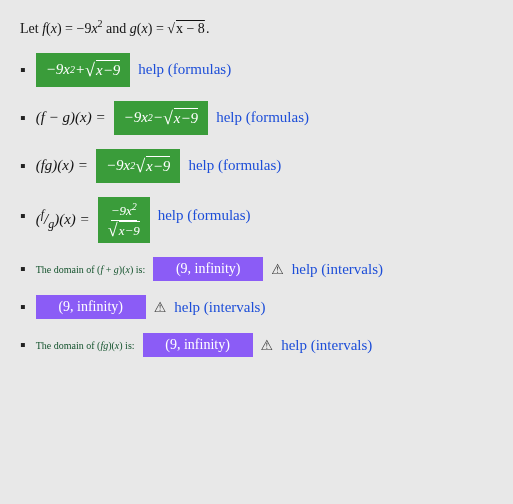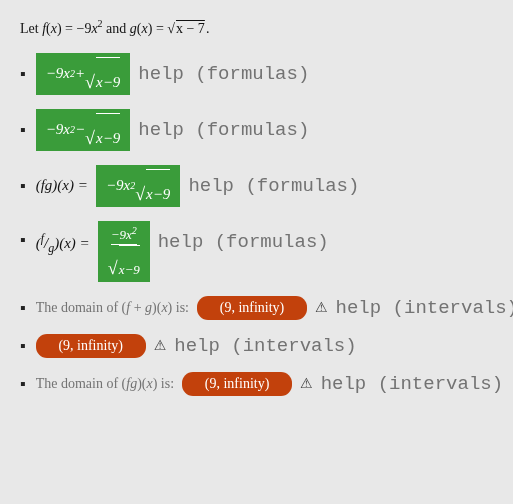--- a/index.html
+++ b/index.html
@@ -48,47 +48,45 @@
       flex-direction: column;
       align-items: center;
       font-size: 13px;
       line-height: 1.2;
     }
     .green-box .fraction .num {
       border-bottom: 1px solid white;
       padding-bottom: 1px;
     }
     .help-link {
-      color: #737373;
-      font-size: 19px;
+      color: #1d4ed8;
+      font-size: 15px;
       text-decoration: none;
       white-space: nowrap;
       cursor: pointer;
-      font-family: Liberation Mono, monospace;
     }
     .pink-box {
-      background: #c2410c;
+      background: #8b5cf6;
       color: white;
       padding: 4px 12px;
       font-size: 14px;
       display: inline-block;
       min-width: 110px;
       text-align: center;
-      border-radius: 11px;
     }
     .domain-row {
       display: flex;
       align-items: center;
       margin-bottom: 14px;
       gap: 8px;
       flex-wrap: nowrap;
     }
     .domain-label {
-      font-size: 14px;
-      color: #737373;
+      font-size: 10px;
+      color: #14532d;
       white-space: nowrap;
     }
     .warn-icon {
       color: #333;
       font-size: 14px;
     }
     sup {
       font-size: 10px;
       vertical-align: super;
     }
@@ -98,45 +96,48 @@
       align-items: flex-end;
       position: relative;
     }
     .radical-sign {
       font-size: 18px;
       line-height: 1;
       margin-right: 1px;
     }
     .radical-content {
       border-top: 1.5px solid white;
-      padding-top: 16px;
+      padding-top: 1px;
       display: inline-block;
     }
   </style>
 </head>
 <body>
 
 <div class="header">
-  Let <em>f</em>(<em>x</em>) = −9<em>x</em><sup>2</sup> and <em>g</em>(<em>x</em>) = √<span style="text-decoration:overline; padding: 0 1px;">x − 7</span>.
+  Let <em>f</em>(<em>x</em>) = −9<em>x</em><sup>2</sup> and <em>g</em>(<em>x</em>) = √<span style="text-decoration:overline; padding: 0 1px;">x − 8</span>.
 </div>
 
 <div class="row">
   <span class="bullet">▪</span>
   <span class="green-box">
     −9<em>x</em><sup>2</sup> +
     <span class="radical">
       <span class="radical-sign">√</span>
         <span class="radical-content"><em>x</em>−9</span>
     </span>
   </span>
   <a class="help-link">help (formulas)</a>
 </div>
 
 <div class="row">
   <span class="bullet">▪</span>
+  <span class="expr-label">
+    (<em>f</em> − <em>g</em>)(<em>x</em>) =
+  </span>
   <span class="green-box">
     −9<em>x</em><sup>2</sup> −
     <span class="radical">
       <span class="radical-sign">√</span>
         <span class="radical-content"><em>x</em>−9</span>
     </span>
   </span>
   <a class="help-link">help (formulas)</a>
 </div>
 

